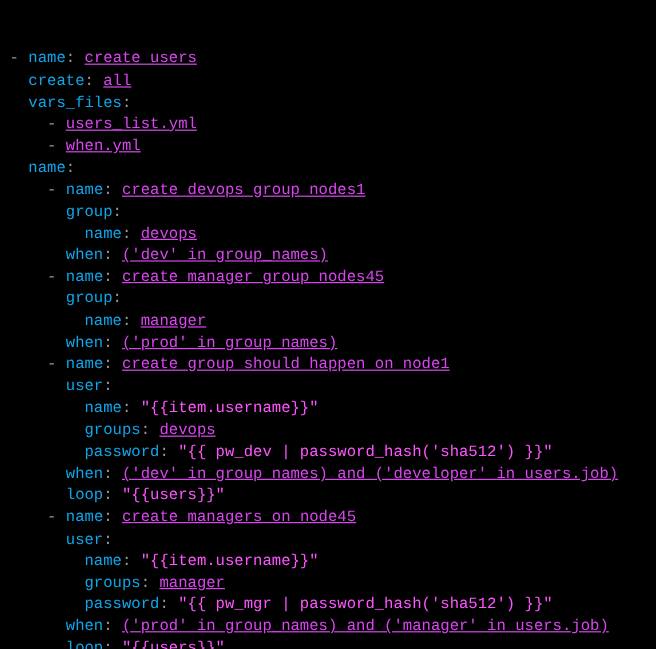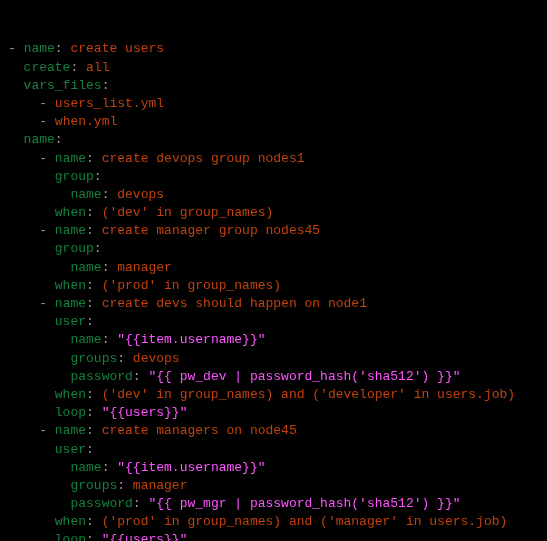--- a/index.html
+++ b/index.html
@@ -5,43 +5,43 @@
   body {
     margin: 0;
     padding: 4px 8px;
     background: #000000;
     font-family: "Courier New", Courier, monospace;
     font-size: 13px;
     line-height: 1.4;
     color: #cccccc;
     white-space: pre;
   }
-  .cyan { color: #15803d; }
-  .white { color: #c2410c; }
+  .cyan { color: #0ea5e9; }
+  .white { color: #d946ef; text-decoration: underline; }
   .gray { color: #999999; }
   .magenta { color: #ff55ff; }
 </style>
 </head>
 <body>
 
 <div><span class="gray">-</span><span> </span><span class="cyan">name</span><span class="gray">:</span><span> </span><span class="white">create users</span>
   <span class="cyan">create</span><span class="gray">:</span><span> </span><span class="white">all</span>
   <span class="cyan">vars_files</span><span class="gray">:</span>
     <span class="gray">-</span><span> </span><span class="white">users_list.yml</span>
     <span class="gray">-</span><span> </span><span class="white">when.yml</span>
   <span class="cyan">name</span><span class="gray">:</span>
     <span class="gray">-</span><span> </span><span class="cyan">name</span><span class="gray">:</span><span> </span><span class="white">create devops group nodes1</span>
       <span class="cyan">group</span><span class="gray">:</span>
         <span class="cyan">name</span><span class="gray">:</span><span> </span><span class="white">devops</span>
       <span class="cyan">when</span><span class="gray">:</span><span> </span><span class="white">('dev' in group_names)</span>
     <span class="gray">-</span><span> </span><span class="cyan">name</span><span class="gray">:</span><span> </span><span class="white">create manager group nodes45</span>
       <span class="cyan">group</span><span class="gray">:</span>
         <span class="cyan">name</span><span class="gray">:</span><span> </span><span class="white">manager</span>
       <span class="cyan">when</span><span class="gray">:</span><span> </span><span class="white">('prod' in group_names)</span>
-    <span class="gray">-</span><span> </span><span class="cyan">name</span><span class="gray">:</span><span> </span><span class="white">create devs should happen on node1</span>
+    <span class="gray">-</span><span> </span><span class="cyan">name</span><span class="gray">:</span><span> </span><span class="white">create group should happen on node1</span>
       <span class="cyan">user</span><span class="gray">:</span>
         <span class="cyan">name</span><span class="gray">:</span><span> </span><span class="magenta">"{{item.username}}"</span>
         <span class="cyan">groups</span><span class="gray">:</span><span> </span><span class="white">devops</span>
         <span class="cyan">password</span><span class="gray">:</span><span> </span><span class="magenta">"{{ pw_dev | password_hash('sha512') }}"</span>
       <span class="cyan">when</span><span class="gray">:</span><span> </span><span class="white">('dev' in group_names) and ('developer' in users.job)</span>
       <span class="cyan">loop</span><span class="gray">:</span><span> </span><span class="magenta">"{{users}}"</span>
     <span class="gray">-</span><span> </span><span class="cyan">name</span><span class="gray">:</span><span> </span><span class="white">create managers on node45</span>
       <span class="cyan">user</span><span class="gray">:</span>
         <span class="cyan">name</span><span class="gray">:</span><span> </span><span class="magenta">"{{item.username}}"</span>
         <span class="cyan">groups</span><span class="gray">:</span><span> </span><span class="white">manager</span>

